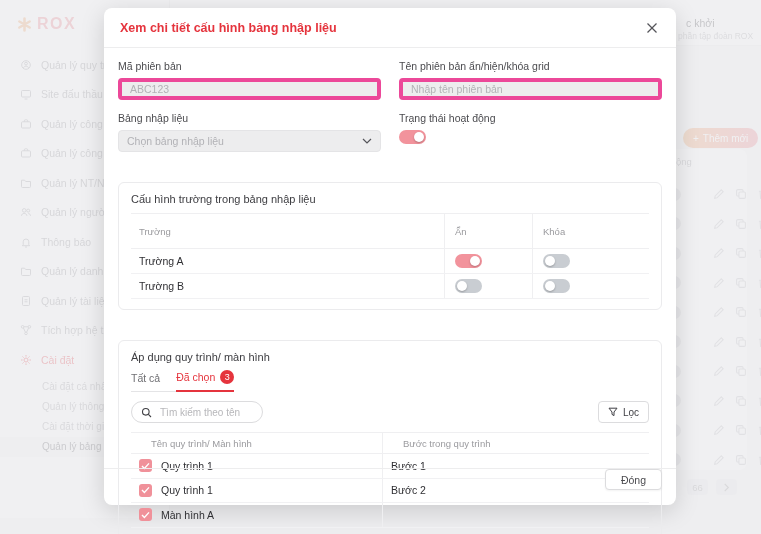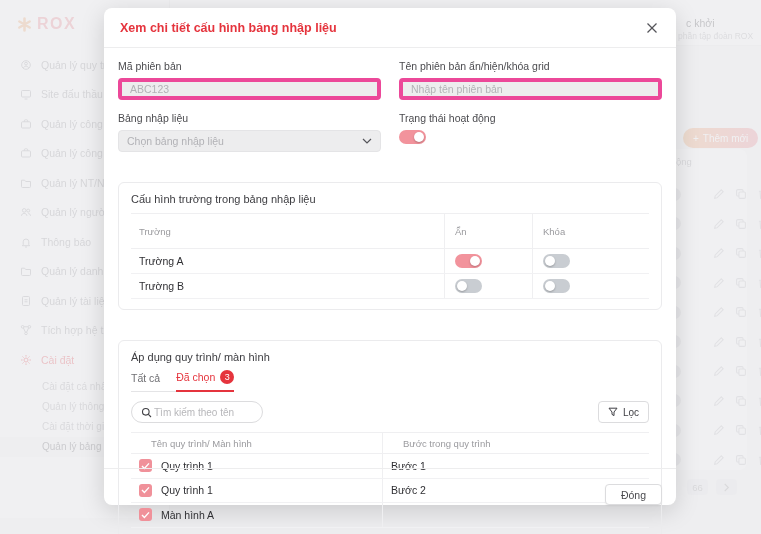--- a/index.html
+++ b/index.html
@@ -72,40 +72,40 @@
   .t1-hrow>div,.t1-row>div{padding-left:8px;height:100%;display:flex;align-items:center;}
   .t1-hrow>div:nth-child(n+2),.t1-row>div:nth-child(n+2){border-left:1px solid #efeff1;padding-left:10px;}
 
   .tabs{display:inline-flex;gap:16px;margin-top:7px;border-bottom:1px solid #e4e4e6;}
   .tab{font-size:10.5px;color:#6f6f73;padding-bottom:6px;display:flex;align-items:center;gap:5px;cursor:pointer;}
   .tab.active{color:#e5343d;border-bottom:2px solid #e5343d;margin-bottom:-1px;}
   .badge{min-width:14px;height:14px;border-radius:7px;background:#e5343d;color:#fff;font-size:9px;
     display:flex;align-items:center;justify-content:center;padding:0 2px;}
 
   .search-row{display:flex;justify-content:space-between;margin-top:9px;}
-  .search{width:132px;height:22px;border:1px solid #dcdcde;border-radius:11px;display:flex;align-items:center;padding:0 9px;}
+  .search{width:132px;height:22px;border:1px solid #dcdcde;border-radius:11px;display:flex;align-items:center;gap:6px;padding:0 9px;}
   .search input{border:0;outline:0;flex:1;min-width:0;font-size:10px;color:#44444a;background:transparent;font-family:"Liberation Sans",sans-serif;}
   .search input::placeholder{color:#b7b7ba;}
   .filter-btn{height:22px;border:1px solid #dcdcde;border-radius:4px;background:#fff;display:flex;align-items:center;gap:5px;
     padding:0 9px;font-size:10px;color:#3f3f44;font-family:"Liberation Sans",sans-serif;}
 
   .t2{margin-top:9px;}
   .t2-hrow{display:grid;grid-template-columns:251px 1fr;height:22px;align-items:center;
     border-top:1px solid #efeff1;border-bottom:1px solid #efeff1;font-size:9.5px;color:#9a9a9e;}
   .t2-hrow>div{padding-left:20px;height:100%;display:flex;align-items:center;}
   .t2-hrow>div:nth-child(2){border-left:1px solid #efeff1;padding-left:20px;}
   .t2-row{display:grid;grid-template-columns:30px 221px 1fr;height:24.5px;align-items:center;
     border-bottom:1px solid #f1f1f3;font-size:10.5px;color:#2f2f33;}
   .t2-row>div{height:100%;display:flex;align-items:center;}
   .t2-row .cbx-cell{padding-left:8px;}
   .t2-row .step-cell{border-left:1px solid #efeff1;padding-left:8px;}
   .cbx{width:13px;height:13px;border-radius:3px;background:#f0919a;display:flex;align-items:center;justify-content:center;}
 
   .m-foot{position:absolute;left:0;right:0;bottom:0;height:37px;border-top:1px solid #ededee;
-    display:flex;align-items:flex-end;justify-content:flex-end;padding:0 14px;}
+    display:flex;align-items:flex-start;justify-content:flex-end;padding:0 14px;}
   .btn-close{height:21px;padding:0 15px;border:1px solid #dcdcde;border-radius:4px;background:#fff;
     font-size:10.5px;color:#4b4b4f;font-family:"Liberation Sans",sans-serif;box-shadow:0 1px 2px rgba(0,0,0,.05);}
 </style>
 </head>
 <body>
 
 <div class="app">
   <div class="top-header"></div>
   <div class="user-name">c khởi</div>
   <div class="user-org">phần tập đoàn ROX</div>

